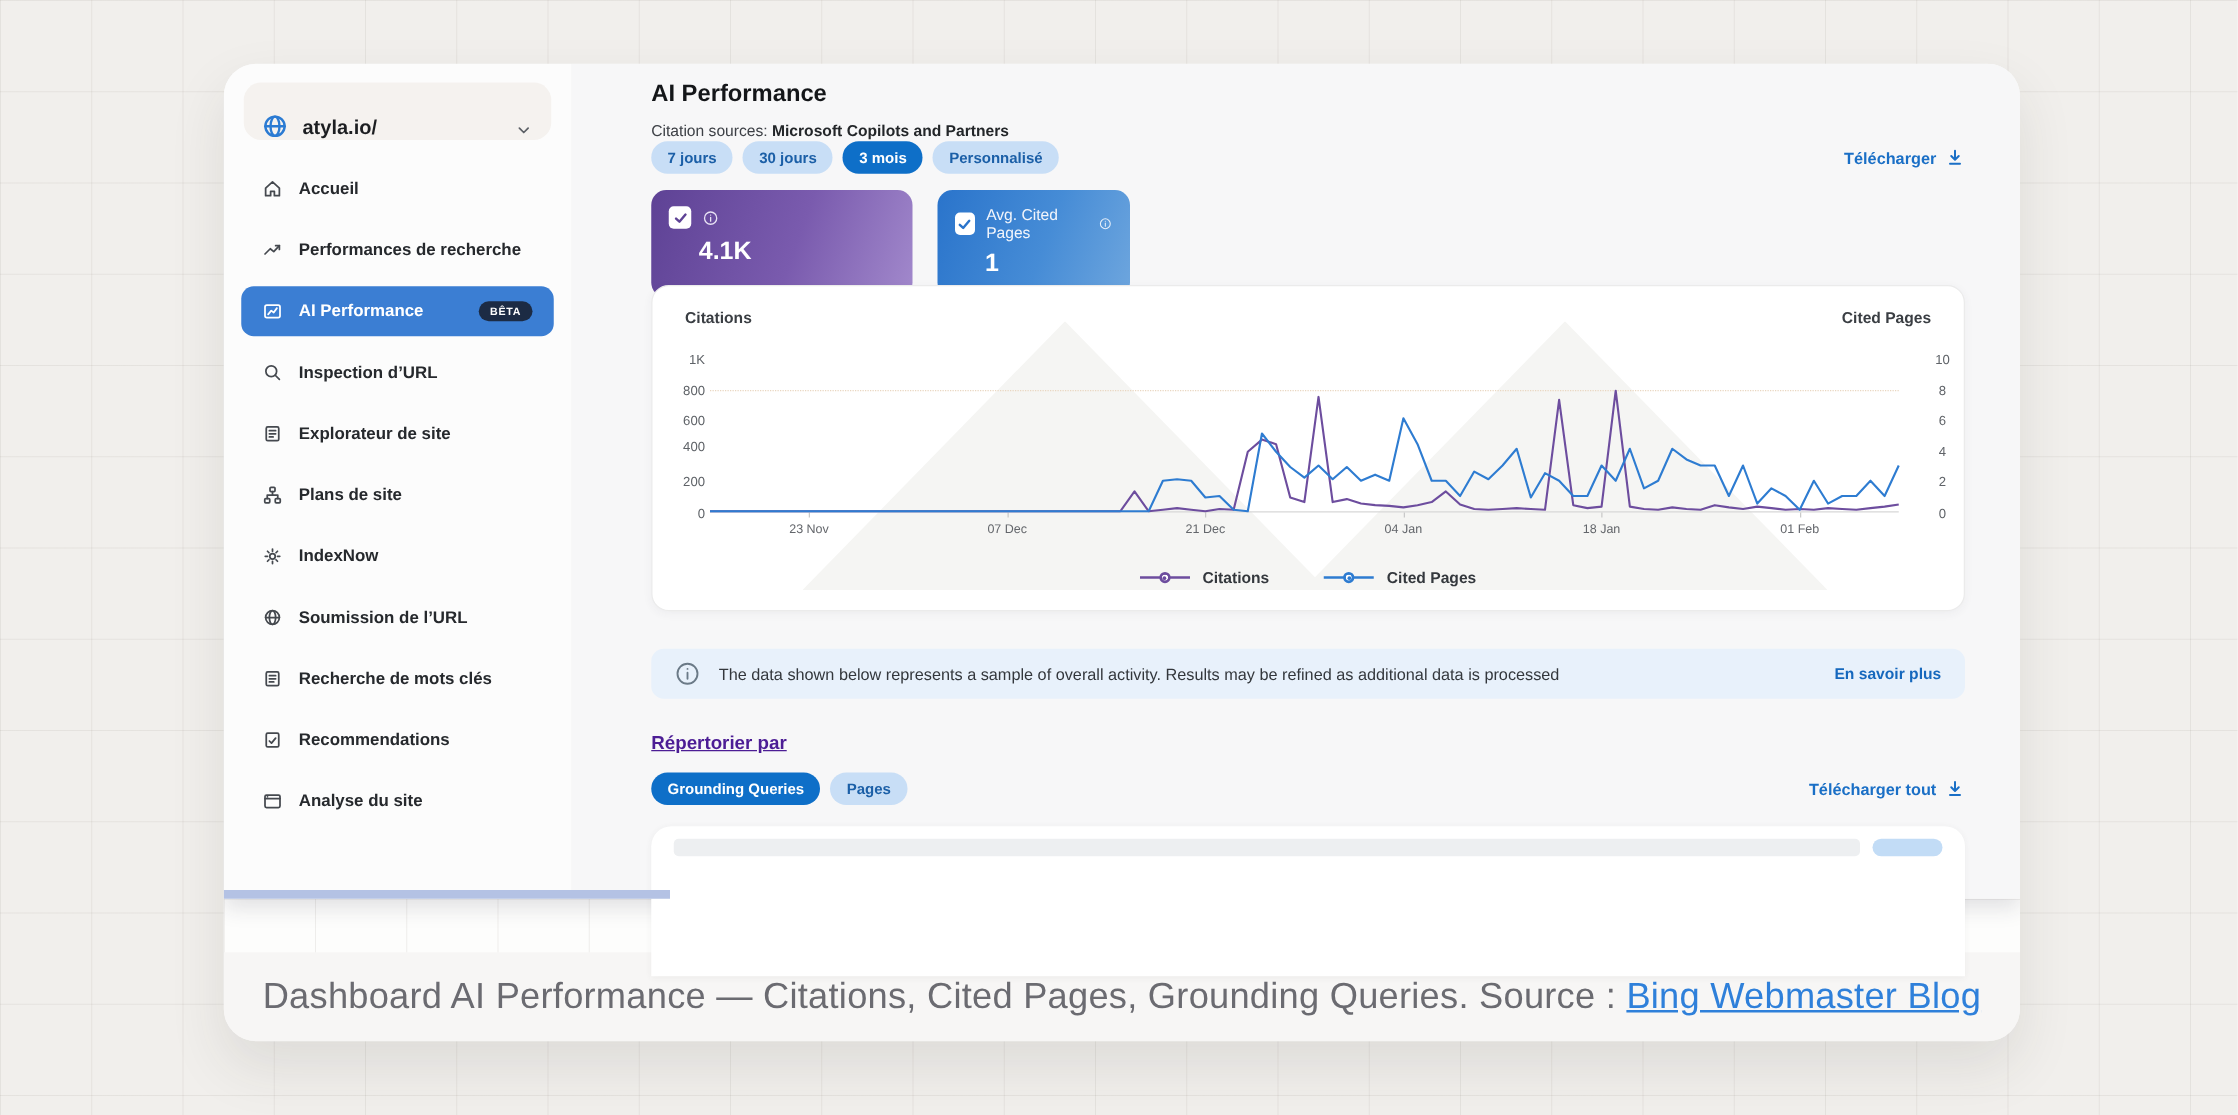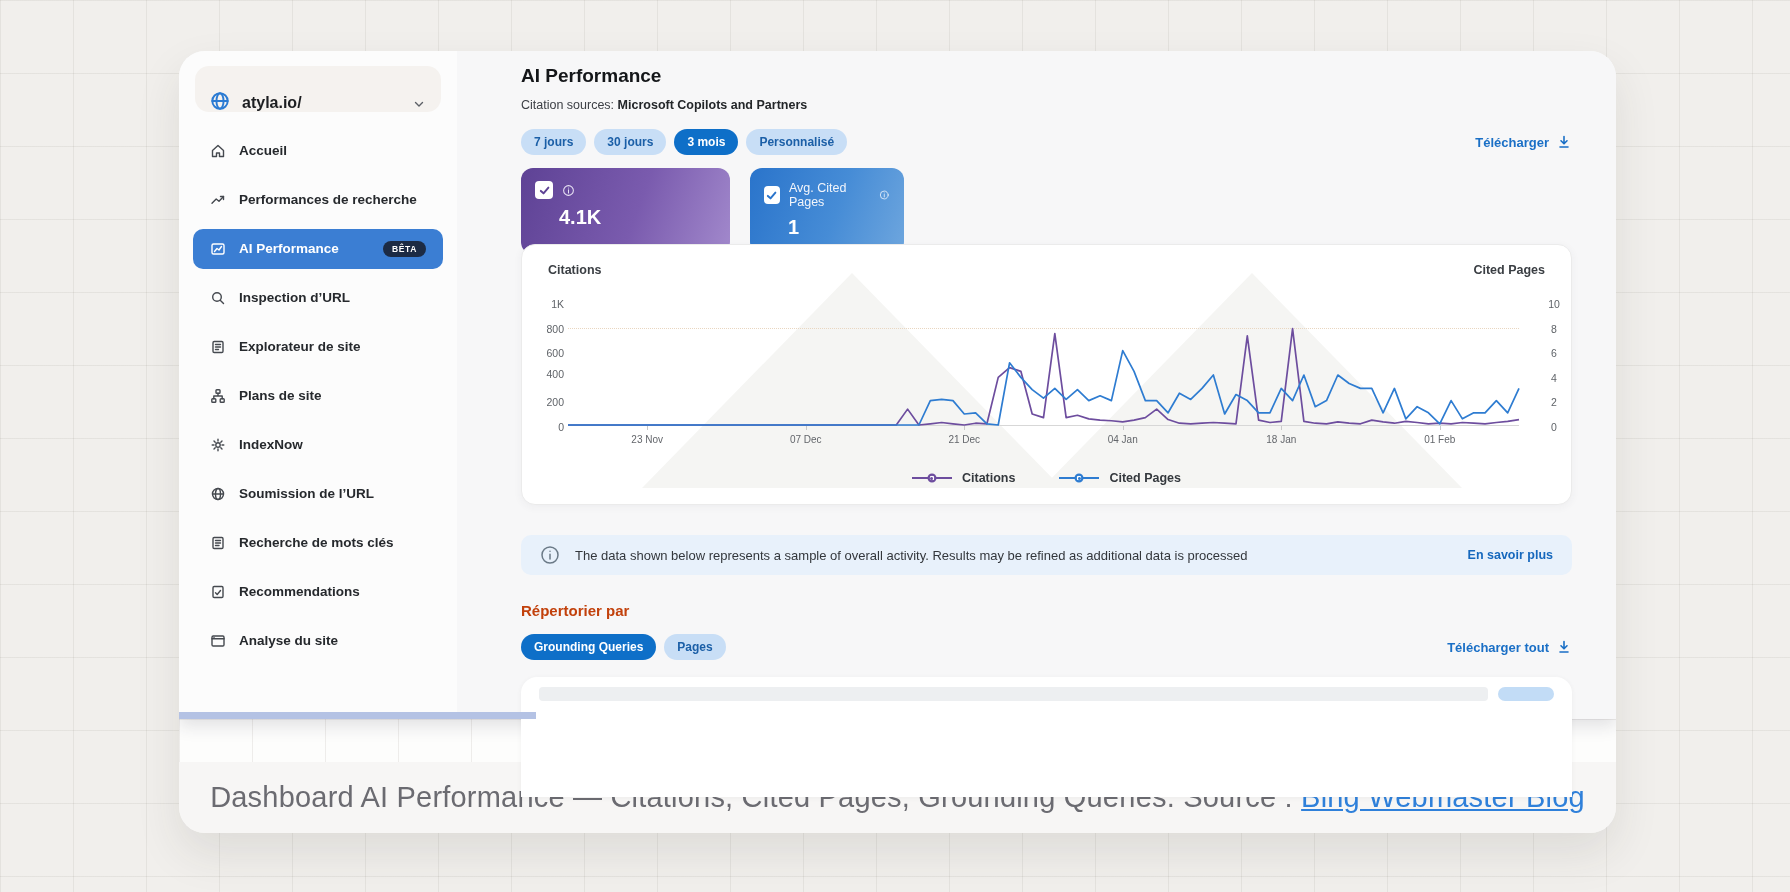--- a/index.html
+++ b/index.html
@@ -52,21 +52,21 @@
   .sliver { position:absolute; left:0; bottom:0; width:357px; height:7px;
     background:#b4c2e4; z-index:1; }
 
   
   .content { flex:1; padding:14px 44px 0 64px; position:relative; background:#f7f7f8; }
   h1 { font-size:19px; font-weight:700; color:#141619; }
   .sources { margin-top:11px; font-size:12.5px; color:#3d4046; }
   .sources b { color:#232629; }
 
   .row-between { display:flex; align-items:center; justify-content:space-between; }
-  .filters-row { margin-top:17px; }
+  .filters-row { margin-top:1px; }
   .pills { display:flex; gap:8px; }
   .pill { height:26px; padding:0 13px; border-radius:13px; display:flex;
     align-items:center; font-size:12px; font-weight:700; color:#1b5fa7;
     background:#c8def6; cursor:pointer; }
   .pill.active { background:#0e6fc8; color:#fff; }
 
   .dl-link { display:flex; align-items:center; gap:7px; color:#1a6fc6;
     font-size:13px; font-weight:700; cursor:pointer; }
 
   .cards-row { margin-top:13px; display:flex; gap:20px; position:relative; z-index:1; }
@@ -115,21 +115,21 @@
   .lg-mark.purple { background:#6d4d9e; } .lg-mark.purple i { border-color:#6d4d9e; background:#6d4d9e; box-shadow:inset 0 0 0 2px #fff; }
   .lg-mark.blue { background:#2e7cd1; } .lg-mark.blue i { border-color:#2e7cd1; background:#2e7cd1; box-shadow:inset 0 0 0 2px #fff; }
 
   
   .banner { margin-top:30px; height:40px; background:#e8f1fb; border-radius:10px;
     display:flex; align-items:center; gap:15px; padding:0 19px; }
   .banner .txt { font-size:13px; color:#33373c; }
   .banner .more { margin-left:auto; font-size:12.5px; font-weight:700;
     color:#1668bd; cursor:pointer; }
 
-  .section-title { margin-top:27px; font-size:15px; font-weight:700; color:#c2410c; }
+  .section-title { margin-top:27px; font-size:15px; font-weight:700; color:#4c1d95;text-decoration:underline; }
   .tabs-row { margin-top:15px; }
 
   .table-card { margin-top:17px; height:120px; background:#fff;
     border-radius:16px 16px 0 0; box-shadow:0 1px 5px rgba(60,60,70,.06);
     padding:10px 18px 0; display:flex; gap:10px; align-items:flex-start; }
   .thead-strip { flex:1; height:14px; background:#edeff1; border-radius:4px; }
   .thead-pill { width:56px; height:14px; background:#c2dcf6; border-radius:7px; }
 
   svg.ic16 { width:16px; height:16px; fill:none; stroke:currentColor;
     stroke-width:1.4; stroke-linecap:round; stroke-linejoin:round; }

